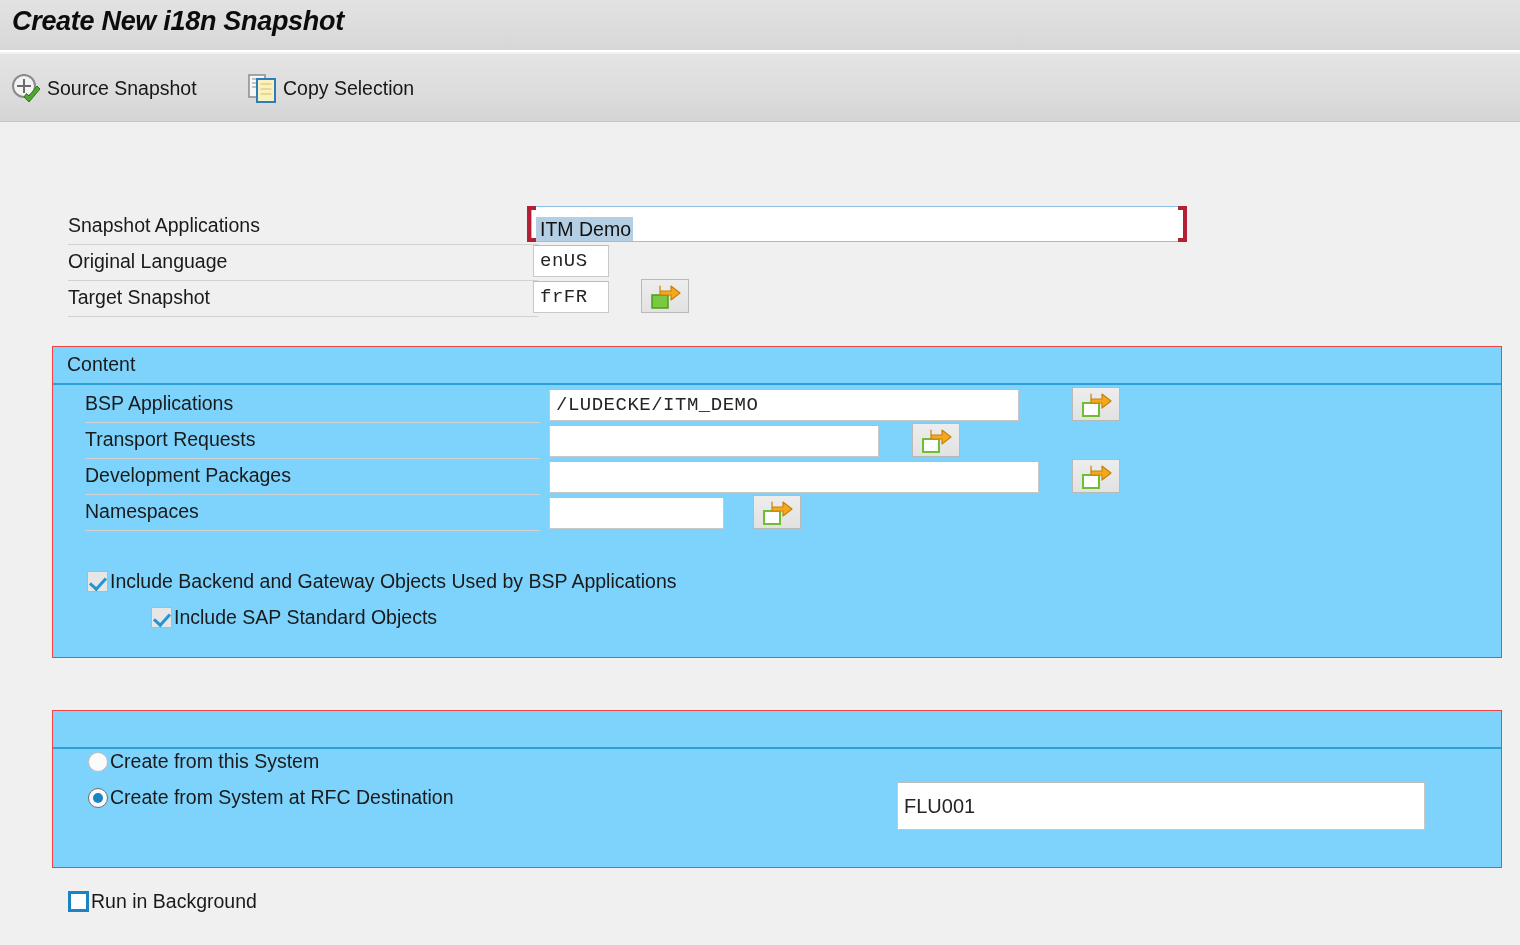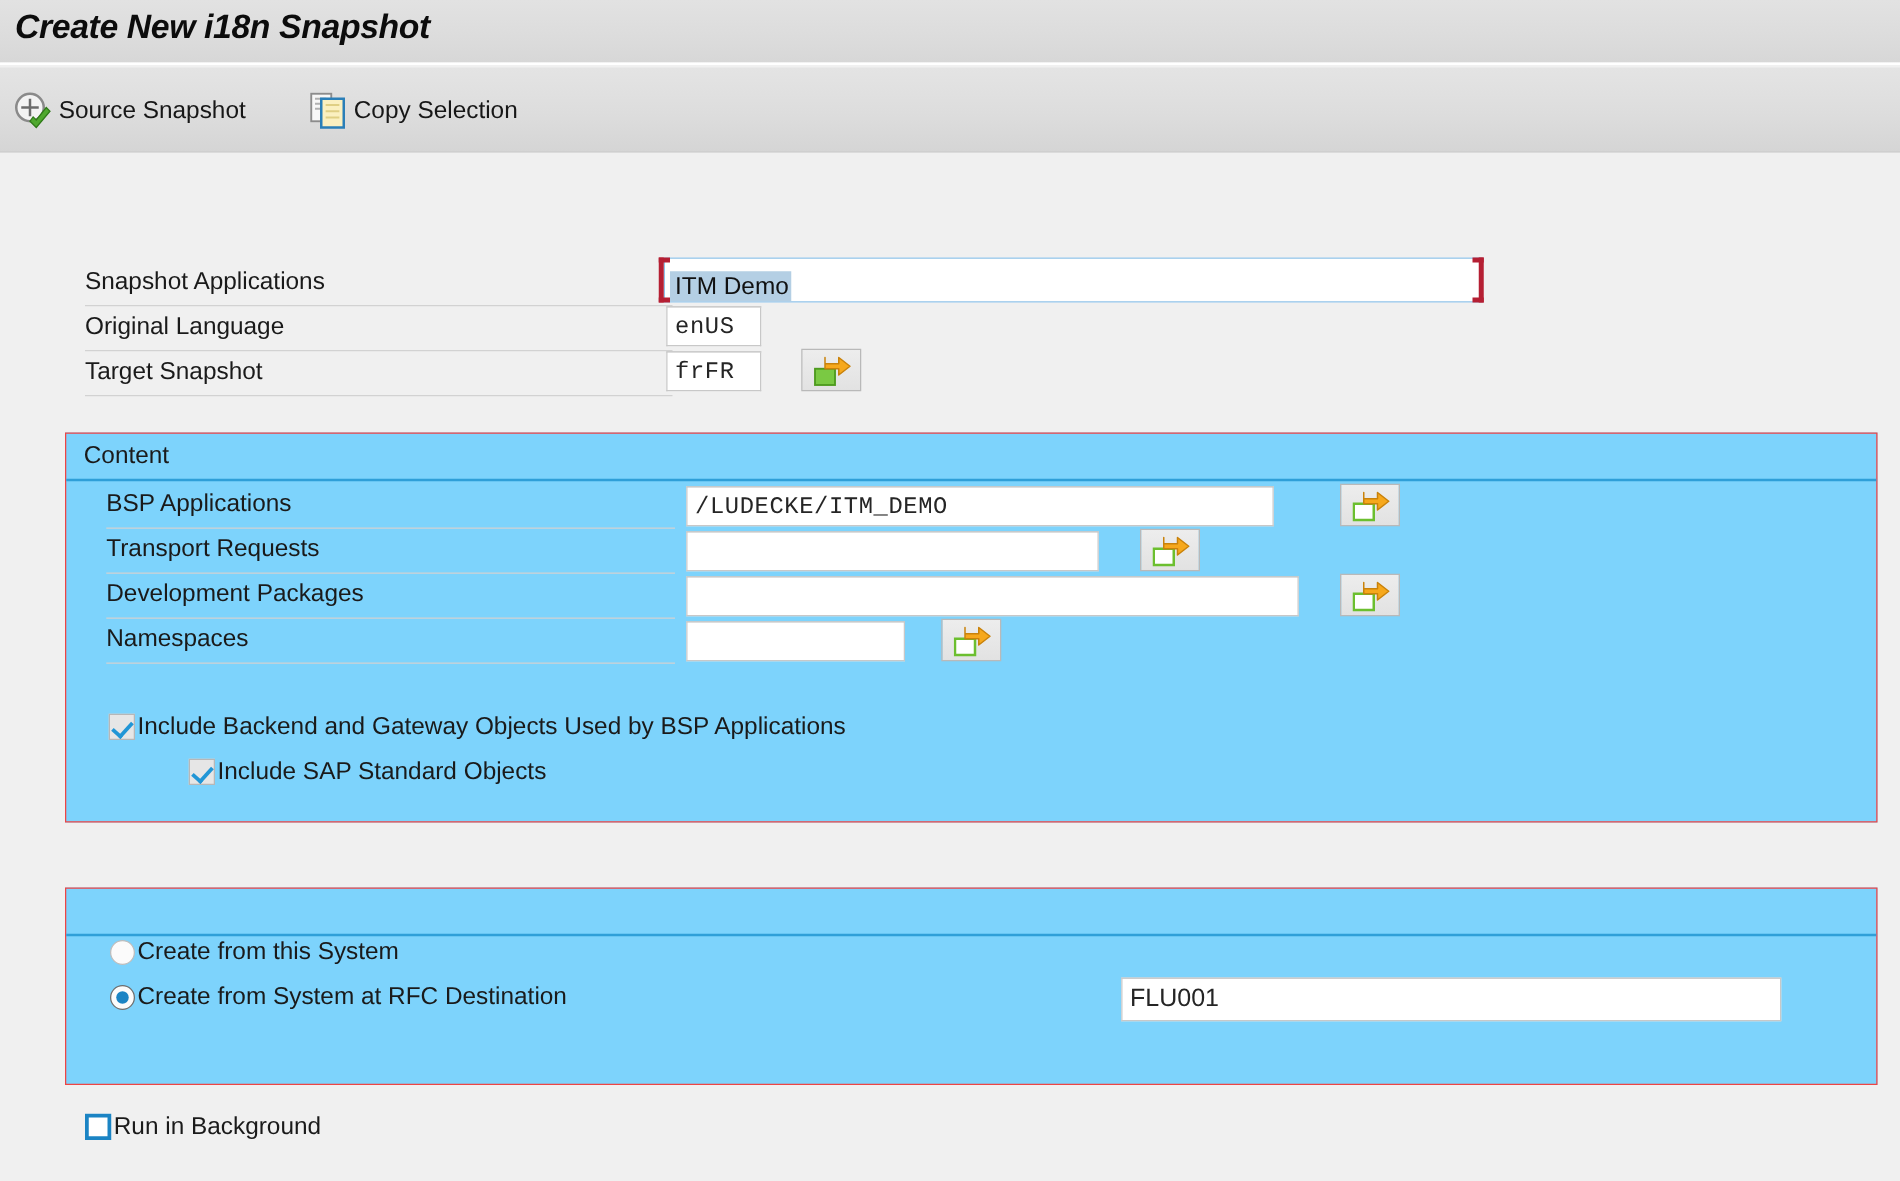--- a/index.html
+++ b/index.html
@@ -354,21 +354,21 @@
   <div class="cb-row" style="left:88px; top:628px;">
     <span class="radio"></span>
     <span class="cb-label">Create from this System</span>
   </div>
 
   <div class="cb-row" style="left:88px; top:664px;">
     <span class="radio on"></span>
     <span class="cb-label">Create from System at RFC Destination</span>
   </div>
 
-  <div class="sapin" style="left:897px; top:660px; width:528px; height:35px; font-size:20px;">
+  <div class="sapin" style="left:897px; top:660px; width:528px; height:48px; font-size:20px;">
     <span>FLU001</span>
   </div>
 
   <div class="cb-row" style="left:68px; top:768px;">
     <span class="cbox empty"></span>
     <span class="cb-label">Run in Background</span>
   </div>
 
 </div>
 

